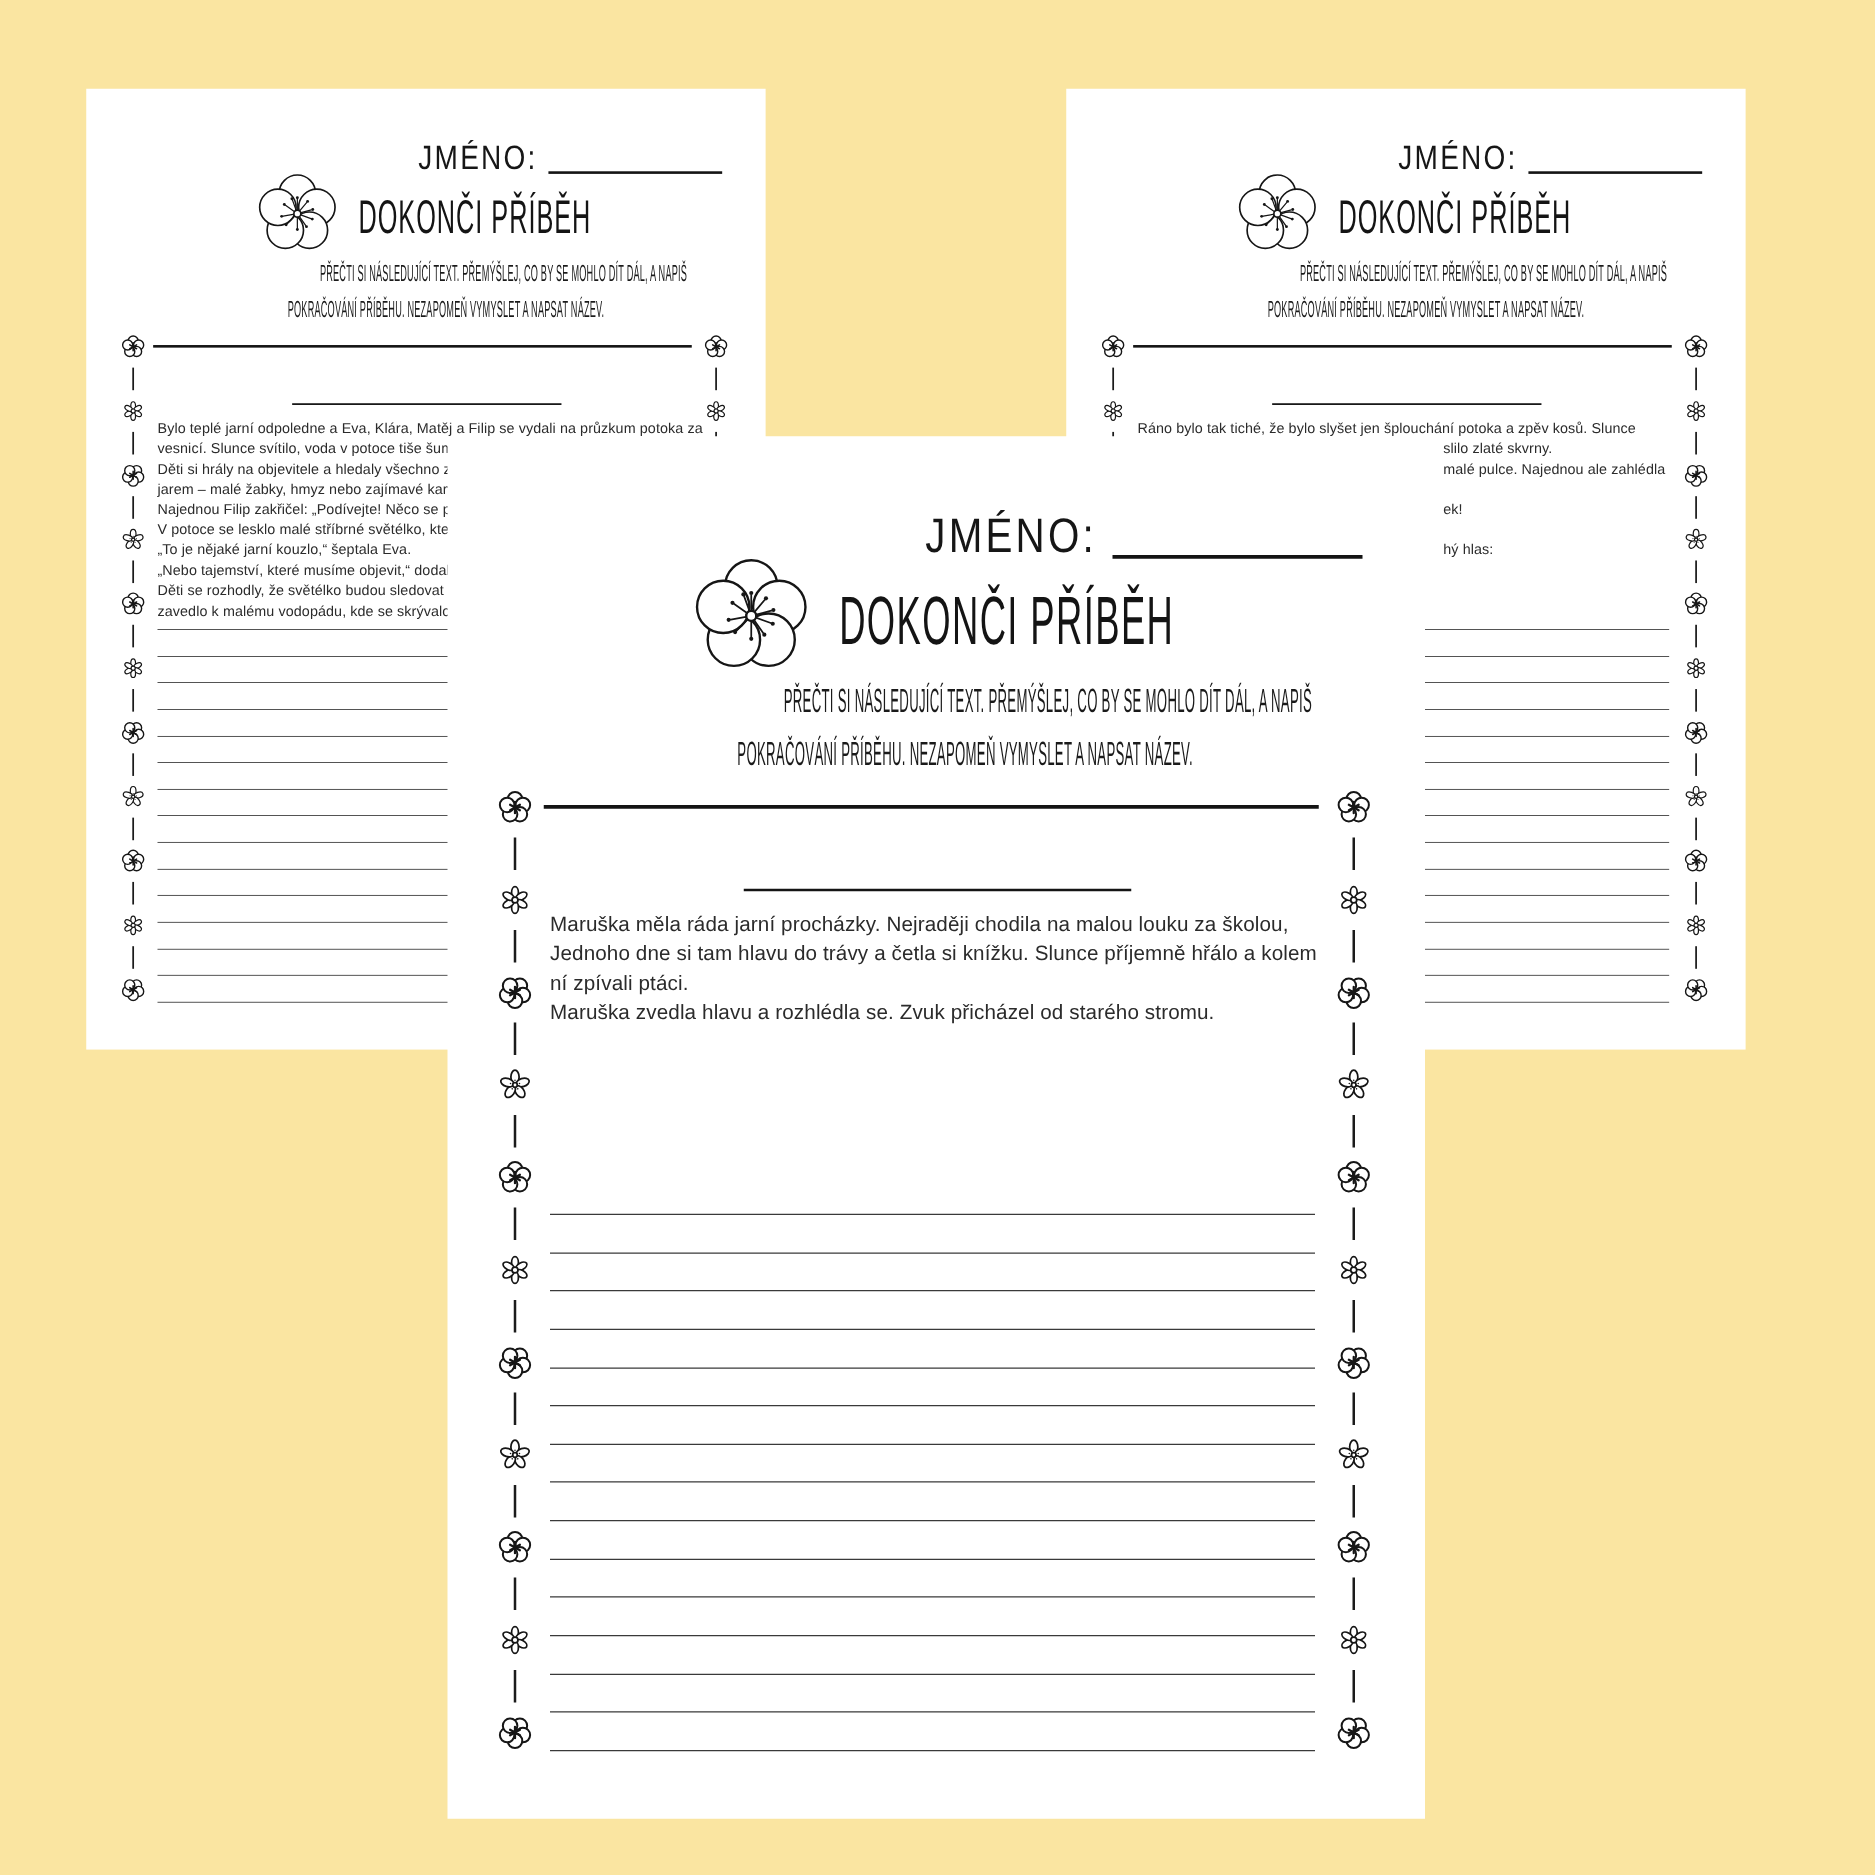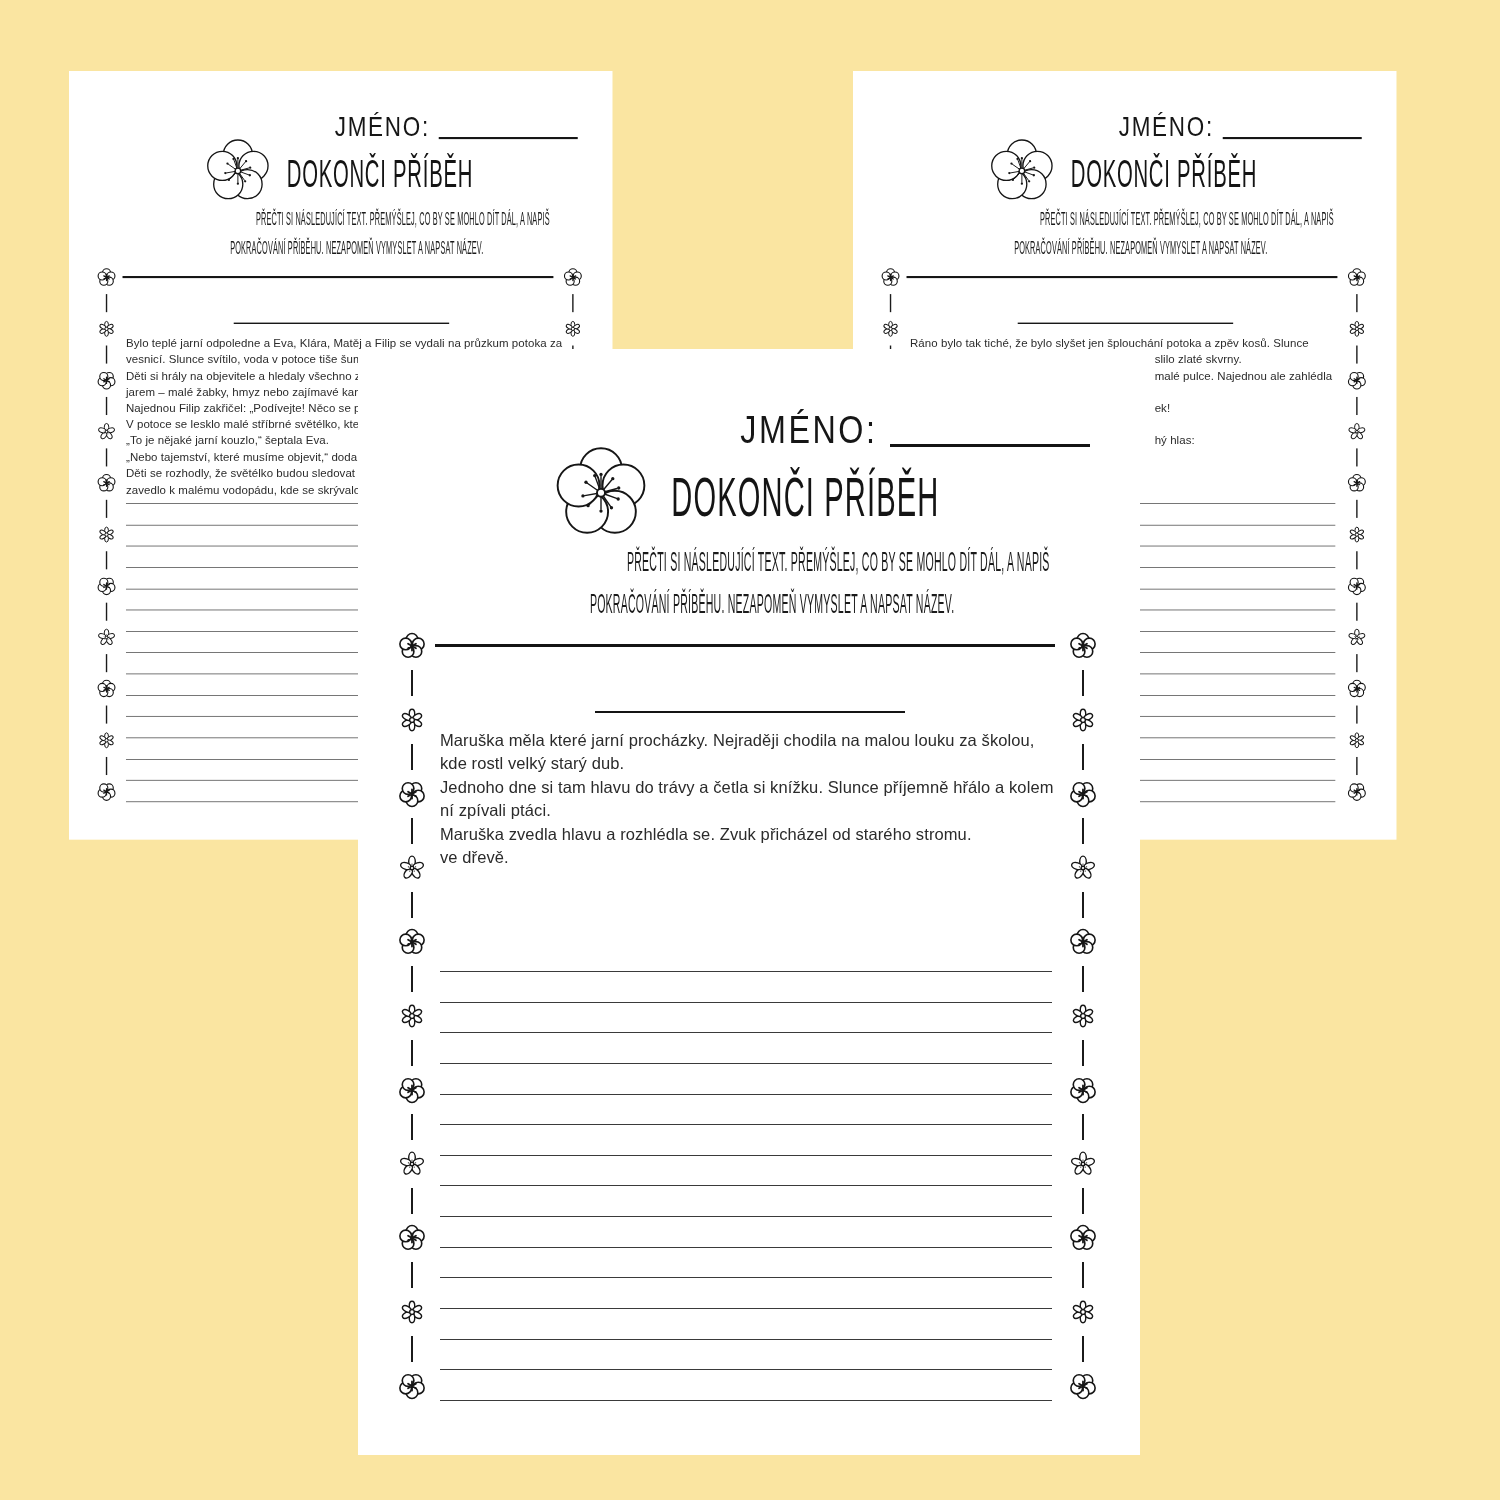--- a/index.html
+++ b/index.html
@@ -510,26 +510,24 @@
         <div class="col-dash"></div>
         <svg viewBox="0 0 40 40" class="col-flower">
           <use href="#fl-daisy"></use>
         </svg>
         <div class="col-dash"></div>
         <svg viewBox="0 0 40 40" class="col-flower">
           <use href="#fl-plum2"></use>
         </svg>
       </div>
     <div class="story">
-        <div>Maruška měla které jarní procházky. Nejraději chodila na malou louku za školou,</div>
-        <div>kde rostl velký starý dub.</div>
+        <div>Maruška měla ráda jarní procházky. Nejraději chodila na malou louku za školou,</div>
         <div>Jednoho dne si tam hlavu do trávy a četla si knížku. Slunce příjemně hřálo a kolem</div>
         <div>ní zpívali ptáci.</div>
         <div>Maruška zvedla hlavu a rozhlédla se. Zvuk přicházel od starého stromu.</div>
-        <div>ve dřevě.</div>
       </div>
     <div class="writing-lines">
         <div class="wl"></div>
         <div class="wl"></div>
         <div class="wl"></div>
         <div class="wl"></div>
         <div class="wl"></div>
         <div class="wl"></div>
         <div class="wl"></div>
         <div class="wl"></div>

